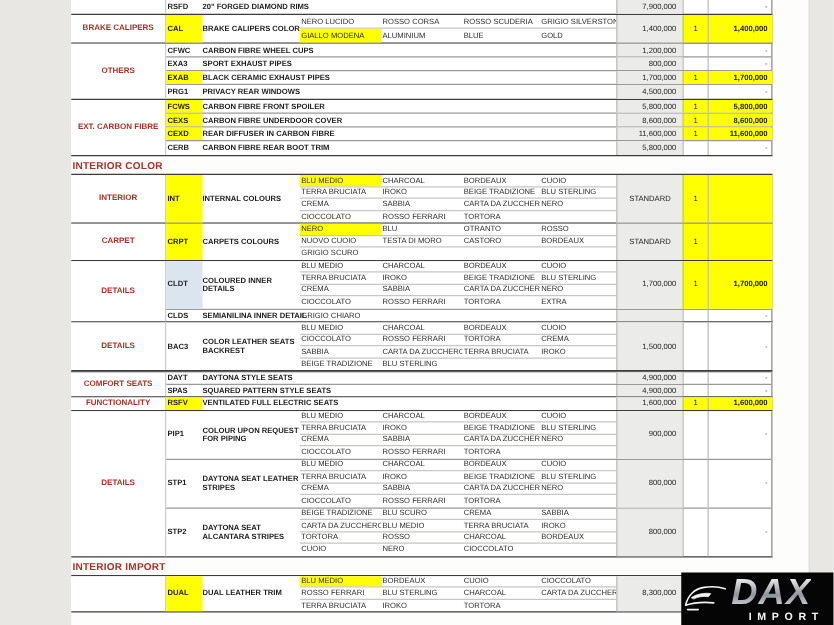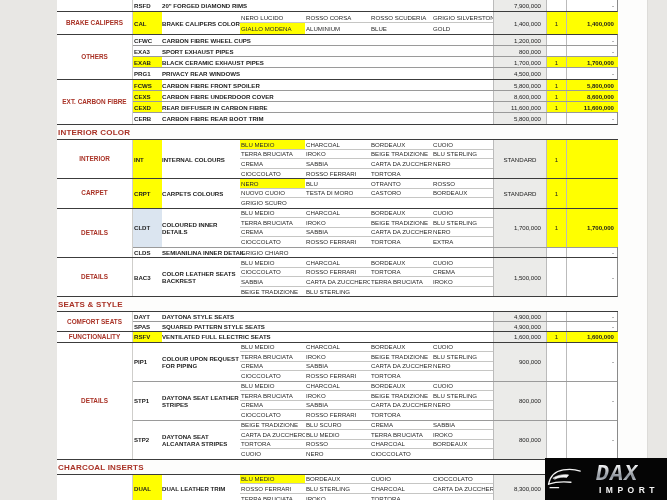--- a/index.html
+++ b/index.html
@@ -50,23 +50,23 @@
   .total.dash{font-weight:normal;color:#444;}
   
   .s0 .crow{height:11px;} .s0 .block{min-height:11px;}
   .s1 .crow,.s2 .crow,.s3 .crow{height:9.5px;}
   .s1 .block,.s2 .block,.s3 .block{min-height:9.5px;}
   
   .logo{position:absolute;left:545px;top:458px;width:122px;height:42px;background:#050505;
         z-index:10;display:flex;align-items:center;}
   .logo .caricon{position:absolute;left:2px;top:5px;}
   .logo .text{margin-left:30px;display:flex;flex-direction:column;align-items:center;line-height:1;}
-  .dax-brand{font-style:italic;font-weight:bold;font-size:22px;letter-spacing:1px;
+  .dax-brand{font-style:italic;font-weight:bold;font-size:29px;letter-spacing:1px;
              color:#dfe2e6;background:linear-gradient(180deg,#ffffff 0%,#8e949c 55%,#eceef1 100%);
-             -webkit-background-clip:text;background-clip:text;font-family:Liberation Mono, monospace;-webkit-text-fill-color:transparent;}
+             -webkit-background-clip:text;background-clip:text;-webkit-text-fill-color:transparent;}
   .dax-sub{font-size:8.5px;font-weight:bold;letter-spacing:4.5px;color:#f4f4f4;margin-top:0px;
            padding-left:4px;margin-left:20px;}
 </style>
 </head>
 <body>
 
 <div class="page">
   <div class="strip left"></div>
   <div class="strip right"></div>
 
@@ -343,21 +343,20 @@
                   <div class="ccell c3"></div>
                 </div>
               </div>
               <div class="price">1,500,000</div>
               <div class="qty"></div>
               <div class="total dash">-</div>
             </div>
           </div>
         </div>
       </div>
-      <div class="section-title">SEATS &amp; STYLE</div>
       <div class="tbl s2 bt">
         <div class="group">
           <div class="cat">COMFORT SEATS</div>
           <div class="gbody">
             <div class="block">
               <div class="code">DAYT</div>
               <div class="desc nw">DAYTONA STYLE SEATS</div>
               <div class="colors"></div>
               <div class="price">4,900,000</div>
               <div class="qty"></div>
@@ -484,21 +483,21 @@
                   <div class="ccell c3"></div>
                 </div>
               </div>
               <div class="price">800,000</div>
               <div class="qty"></div>
               <div class="total dash">-</div>
             </div>
           </div>
         </div>
       </div>
-      <div class="section-title">CHARCOAL INSERTS</div>
+      <div class="section-title">INTERIOR IMPORT</div>
       <div class="tbl s3 bt">
         <div class="group">
           <div class="cat"></div>
           <div class="gbody">
             <div class="block">
               <div class="code hl">DUAL</div>
               <div class="desc">DUAL LEATHER TRIM</div>
               <div class="colors">
                 <div class="crow">
                   <div class="ccell c0 hl">BLU MEDIO</div>

